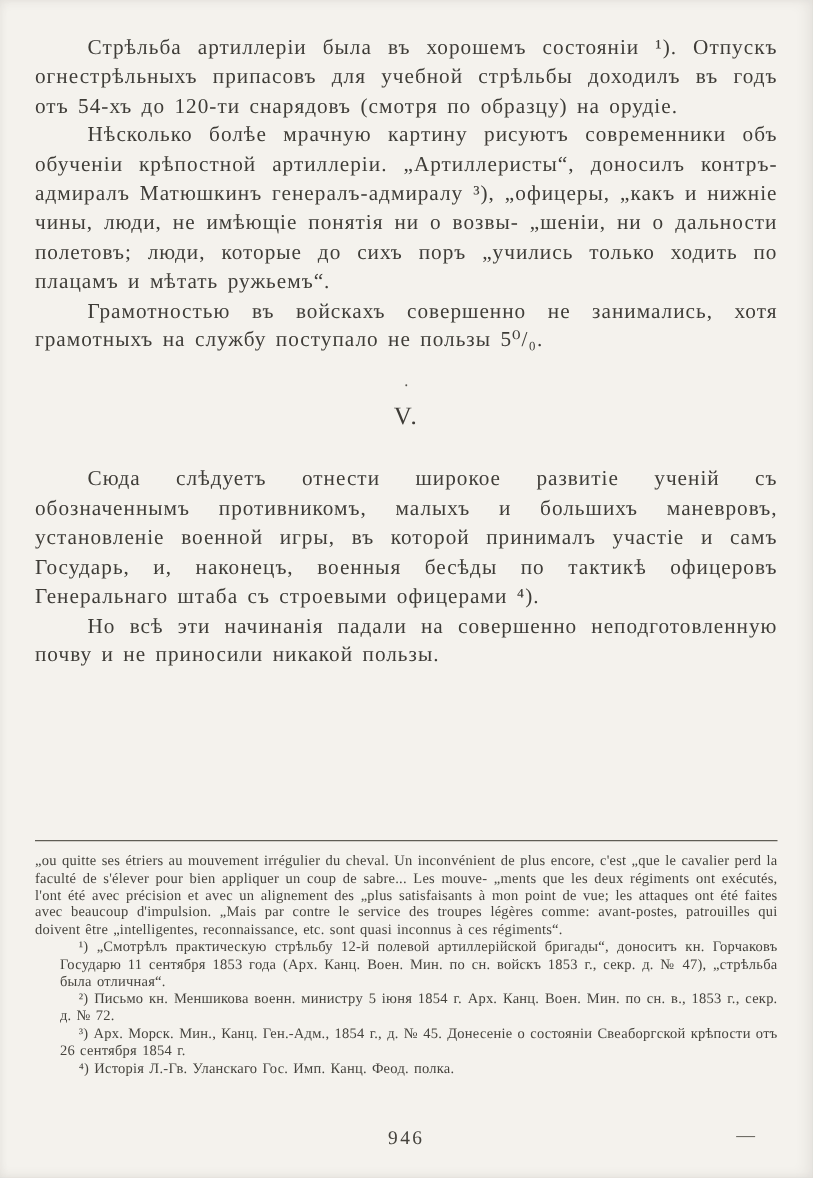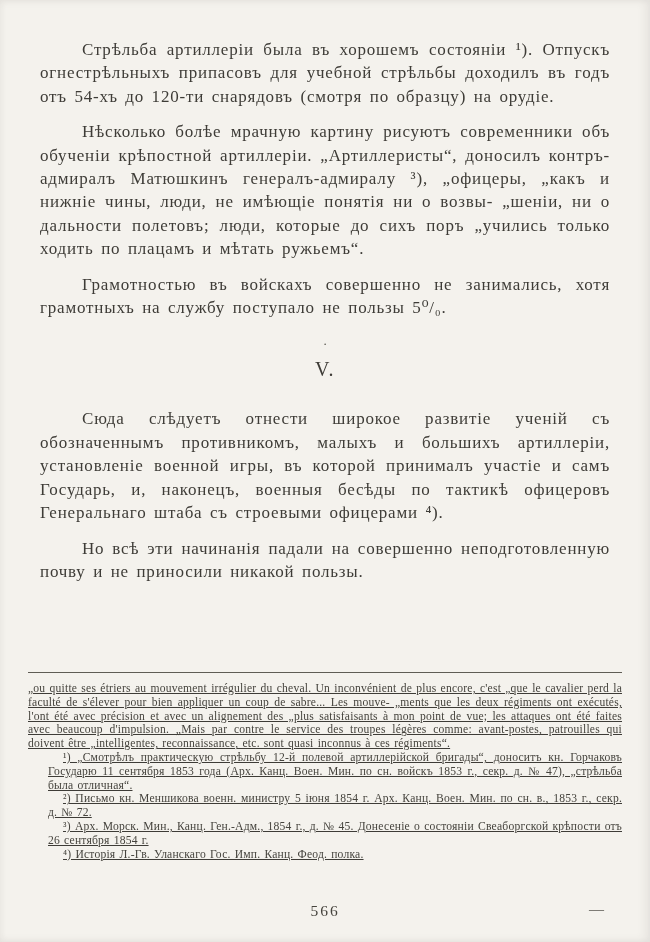--- a/index.html
+++ b/index.html
@@ -21,40 +21,40 @@
     position: absolute;
     left: 28px; top: 26px; width: 594px;
   }
   .para {
     font-size: 17px;
     line-height: 23.4px;
     letter-spacing: 0.8px;
     word-spacing: 2.5px;
     text-align: justify;
     text-indent: 42px;
-    margin: 12px;
+    margin: 0;
   }
   .stray-dot {
     text-align: center;
     font-size: 13px;
     line-height: 12px;
     margin-top: 16px;
     color: #55534c;
   }
   .section-heading {
     text-align: center;
     font-size: 20px;
     line-height: 24px;
     letter-spacing: 1.5px;
     margin: 10px 0 26px 0;
     font-weight: normal;
   }
   .footnotes {
     position: absolute;
-    left: 28px; top: 672px; width: 594px; text-decoration: underline;
+    left: 28px; top: 672px; width: 594px;
   }
   .fn-rule {
     border: none;
     border-top: 1px solid #5f5d55;
     margin: 0 0 9px 0;
     width: 594px;
   }
   .fn {
     font-size: 11.6px;
     line-height: 13.8px;
@@ -87,29 +87,29 @@
 
   <div class="main-text">
     <p class="para">Стрѣльба артиллеріи была въ хорошемъ состояніи ¹). Отпускъ огнестрѣльныхъ припасовъ для учебной стрѣльбы доходилъ въ годъ отъ 54-хъ до 120-ти снарядовъ (смотря по образцу) на орудіе.</p>
     <p class="para">Нѣсколько болѣе мрачную картину рисуютъ современники объ обученіи крѣпостной артиллеріи. „Артиллеристы“, доносилъ контръ-адмиралъ Матюшкинъ генералъ-адмиралу ³), „офицеры, „какъ и нижніе чины, люди, не имѣющіе понятія ни о возвы- „шеніи, ни о дальности полетовъ; люди, которые до сихъ поръ „учились только ходить по плацамъ и мѣтать ружьемъ“.</p>
     <p class="para">Грамотностью въ войскахъ совершенно не занимались, хотя грамотныхъ на службу поступало не пользы 5⁰/₀.</p>
 
     <div class="stray-dot">.</div>
 
     <h2 class="section-heading">V.</h2>
 
-    <p class="para">Сюда слѣдуетъ отнести широкое развитіе ученій съ обозначеннымъ противникомъ, малыхъ и большихъ артиллеріи, установленіе военной игры, въ которой принималъ участіе и самъ Государь, и, наконецъ, военныя бесѣды по тактикѣ офицеровъ Генеральнаго штаба съ строевыми офицерами ⁴).</p>
+    <p class="para">Сюда слѣдуетъ отнести широкое развитіе ученій съ обозначеннымъ противникомъ, малыхъ и большихъ маневровъ, установленіе военной игры, въ которой принималъ участіе и самъ Государь, и, наконецъ, военныя бесѣды по тактикѣ офицеровъ Генеральнаго штаба съ строевыми офицерами ⁴).</p>
     <p class="para">Но всѣ эти начинанія падали на совершенно неподготовленную почву и не приносили никакой пользы.</p>
   </div>
 
   <div class="footnotes">
     <hr class="fn-rule">
     <p class="fn">„ou quitte ses étriers au mouvement irrégulier du cheval. Un inconvénient de plus encore, c'est „que le cavalier perd la faculté de s'élever pour bien appliquer un coup de sabre... Les mouve- „ments que les deux régiments ont exécutés, l'ont été avec précision et avec un alignement des „plus satisfaisants à mon point de vue; les attaques ont été faites avec beaucoup d'impulsion. „Mais par contre le service des troupes légères comme: avant-postes, patrouilles qui doivent être „intelligentes, reconnaissance, etc. sont quasi inconnus à ces régiments“.</p>
     <p class="fn note">¹) „Смотрѣлъ практическую стрѣльбу 12-й полевой артиллерійской бригады“, доноситъ кн. Горчаковъ Государю 11 сентября 1853 года (Арх. Канц. Воен. Мин. по сн. войскъ 1853 г., секр. д. № 47), „стрѣльба была отличная“.</p>
     <p class="fn note">²) Письмо кн. Меншикова военн. министру 5 іюня 1854 г. Арх. Канц. Воен. Мин. по сн. в., 1853 г., секр. д. № 72.</p>
     <p class="fn note">³) Арх. Морск. Мин., Канц. Ген.-Адм., 1854 г., д. № 45. Донесеніе о состояніи Свеаборгской крѣпости отъ 26 сентября 1854 г.</p>
     <p class="fn note">⁴) Исторія Л.-Гв. Уланскаго Гос. Имп. Канц. Феод. полка.</p>
   </div>
 
-  <div class="footer-pagenum">566</div>
+  <div class="footer-pagenum">946</div>
   <div class="footer-dash">—</div>
 
 </div>
 
 </body></html>

